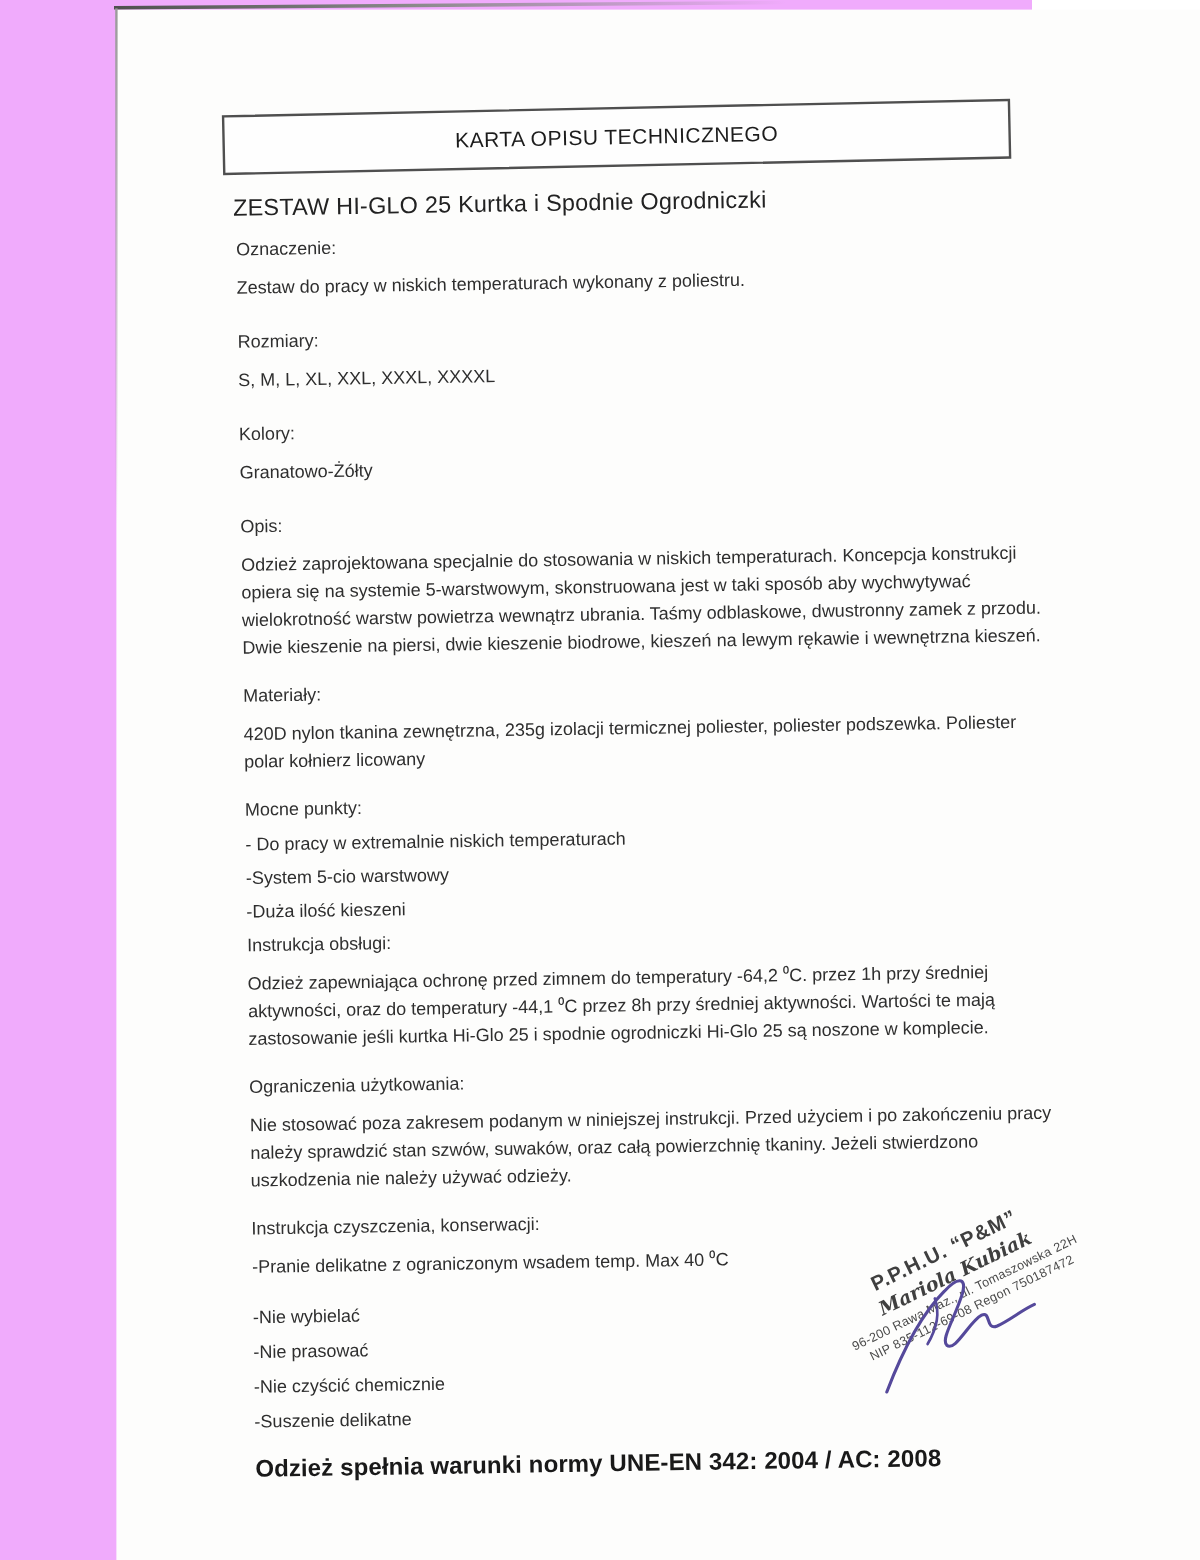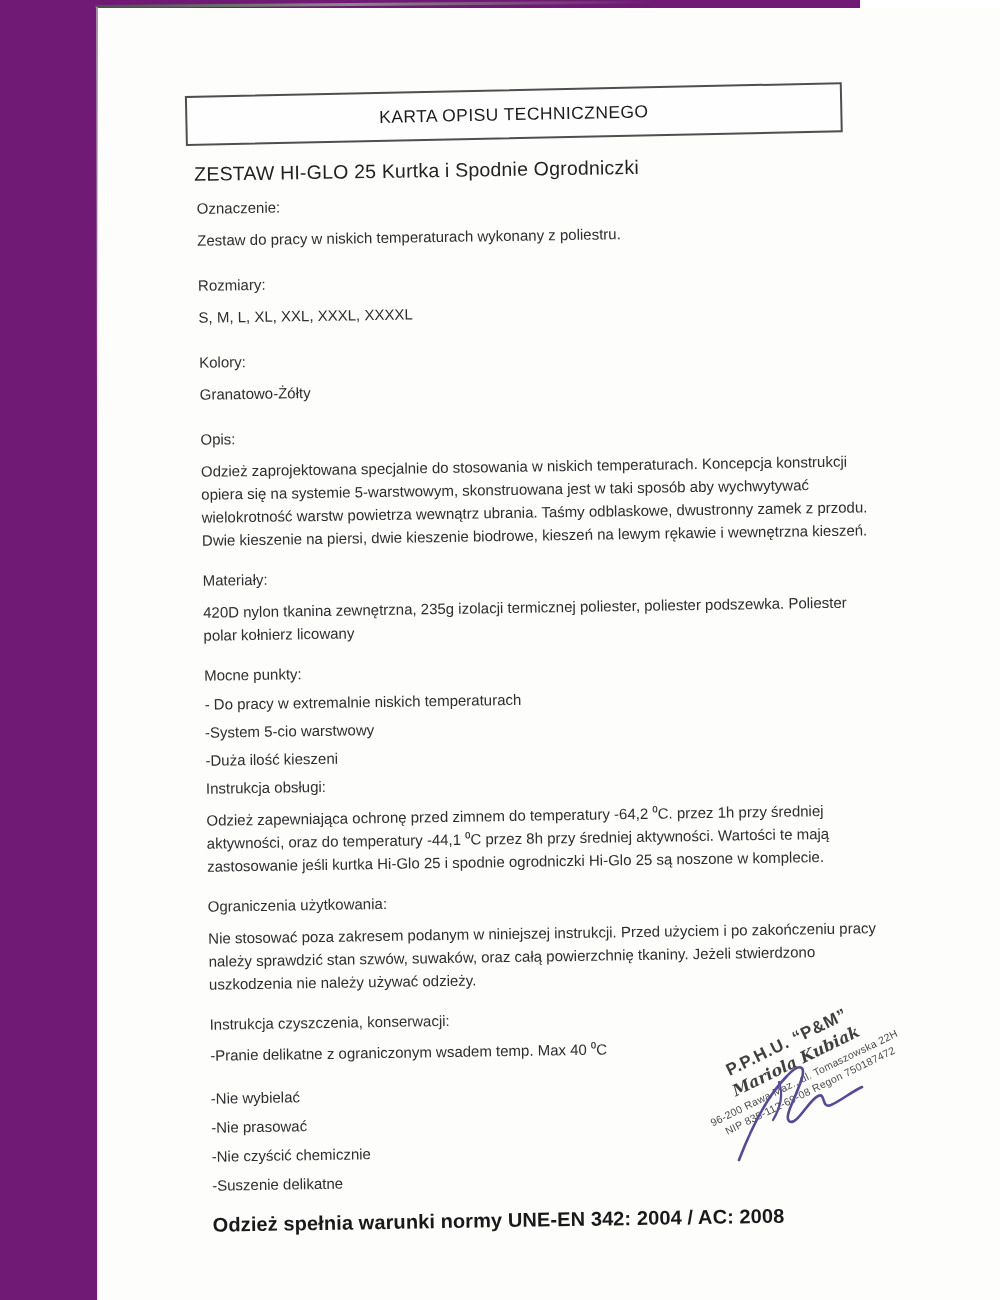--- a/index.html
+++ b/index.html
@@ -1,21 +1,21 @@
 <!DOCTYPE html>
 <html lang="pl"><head>
 <meta charset="utf-8">
 <style>
   html,body { margin:0; padding:0; }
   body {
     width:1000px; height:1300px; overflow:hidden;
     background:#ffffff;
     font-family:"Liberation Sans", sans-serif;
   }
-  .scan { position:relative; width:860px; height:1300px; background:#701a75; }
+  .scan { position:relative; width:860px; height:1300px; background:#f0abfc; }
 
   
   .page {
     position:absolute; left:97px; top:8px; width:903px; height:1292px;
     background:#fdfdfc;
   }
   .edge-top {
     position:absolute; left:-2px; top:-3px; width:560px; height:3px;
     background:linear-gradient(90deg,#4f4f4f 0%,#8a8a8a 45%,rgba(160,160,160,0) 100%);
     transform:rotate(-0.45deg); transform-origin:left center;

